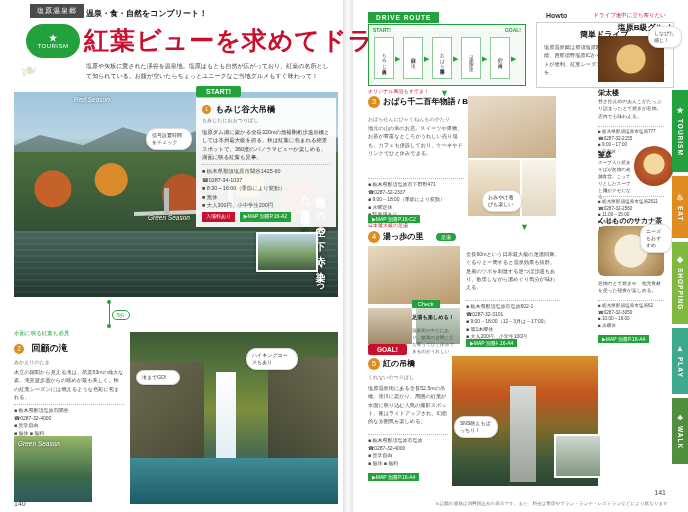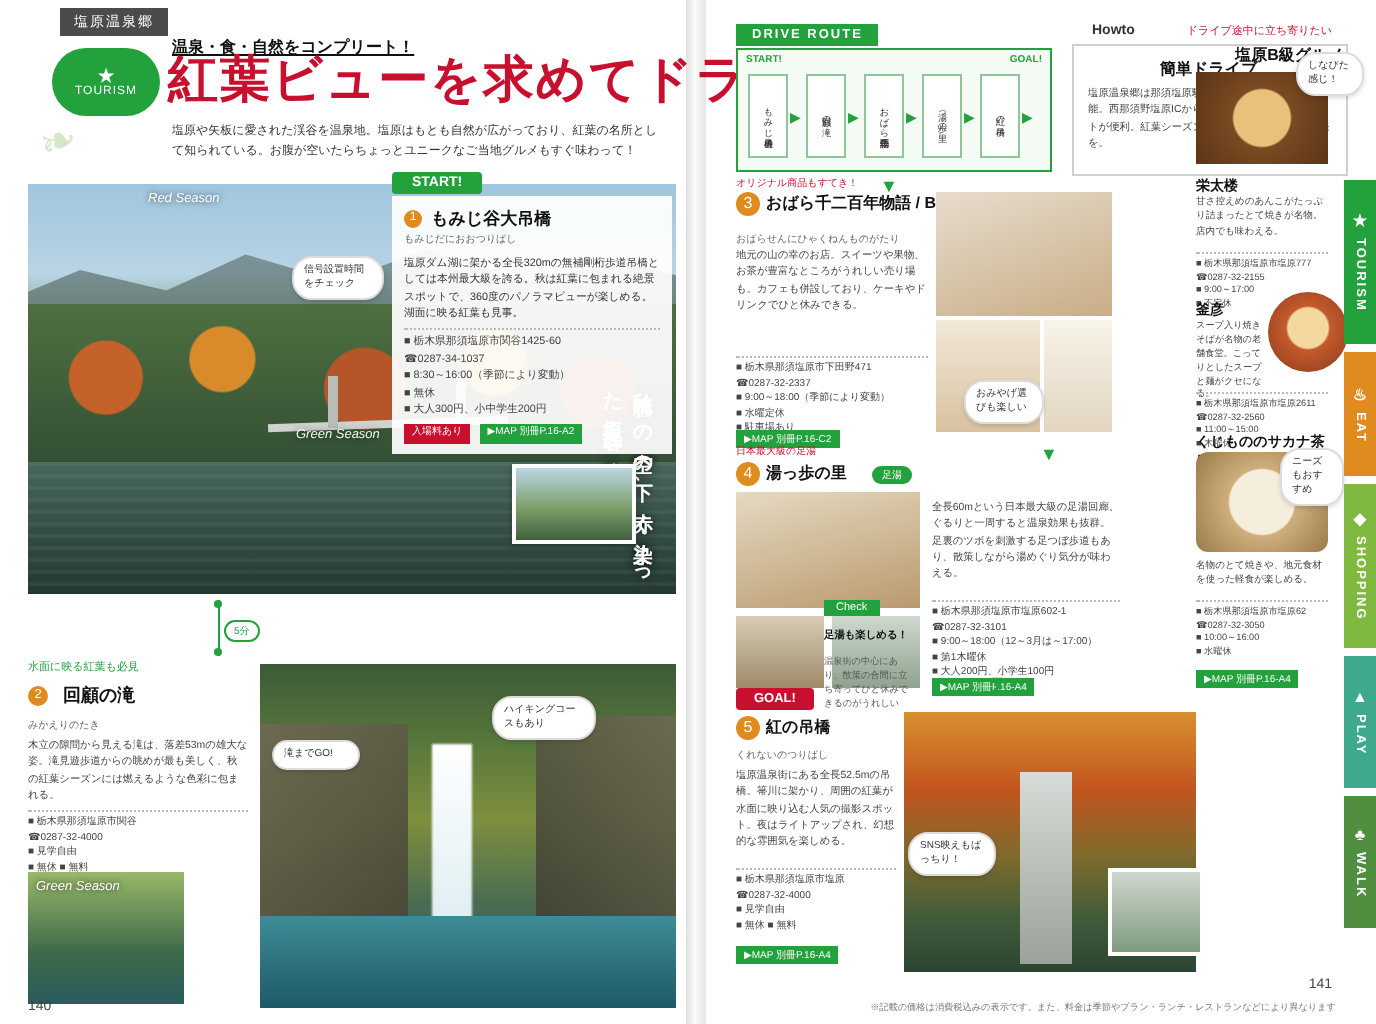--- a/index.html
+++ b/index.html
@@ -42,21 +42,21 @@
     padding:2px 7px; letter-spacing:1px;
   }
   .tourism-badge {
     position:absolute; left:26px; top:24px; width:54px; height:34px;
     background:#23a13c; color:#fff; border-radius:17px;
     display:flex; flex-direction:column; align-items:center; justify-content:center;
     font-size:6px; letter-spacing:0.5px;
   }
   .tourism-badge .big { font-size:9px; font-weight:bold; letter-spacing:0; }
   .lead-sub {
-    position:absolute; left:86px; top:18px; font-size:8px; color:#111; font-weight:bold;text-decoration:underline;
+    position:absolute; left:86px; top:8px; font-size:8px; color:#111; font-weight:bold;
   }
   .lead-title {
     position:absolute; left:84px; top:28px;
     font-size:25px; font-weight:bold; color:#c8102e;
     letter-spacing:1px; line-height:1.05;
     font-family:"Liberation Serif", serif;
   }
   .lead-body {
     position:absolute; left:86px; top:62px; width:248px;
     font-size:6px; line-height:1.65; color:#333;

